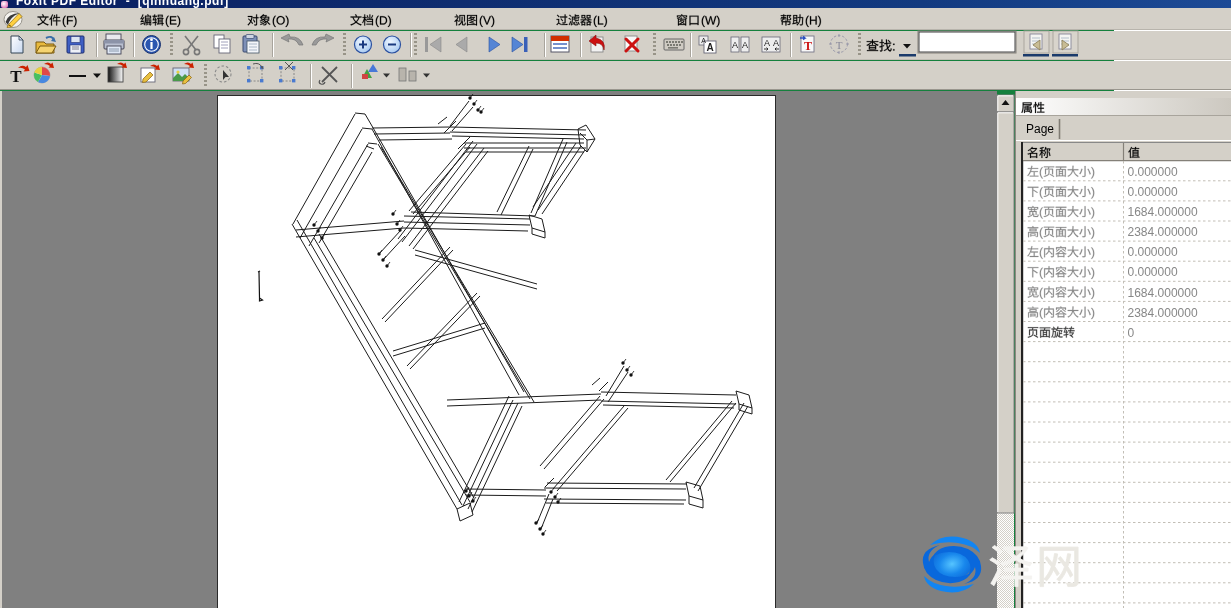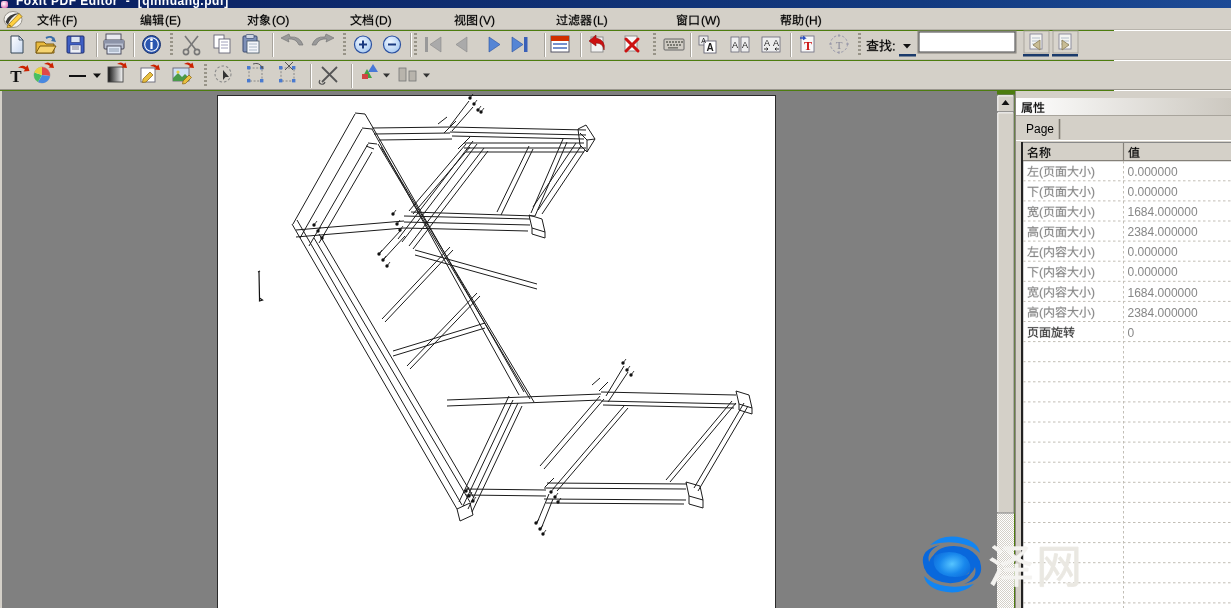--- a/index.html
+++ b/index.html
@@ -1,15 +1,15 @@
 <!DOCTYPE html>
 <html><head><meta charset="utf-8"><style>
 *{margin:0;padding:0;box-sizing:border-box}
 html,body{width:1231px;height:608px;overflow:hidden;font-family:"Liberation Sans",sans-serif}
-#root{position:relative;width:1114px;height:608px;background:#4d7c0f}
+#root{position:relative;width:1114px;height:608px;background:#15803d}
 .abs{position:absolute}
 #title{left:0;top:0;width:1231px;height:8px;background:linear-gradient(90deg,#0a1f60,#123a80 75%,#1c4a96);overflow:hidden}
 #title span{position:absolute;left:16px;top:-6px;color:#fff;font-weight:bold;font-size:12px;letter-spacing:0.5px}
 #menubar{left:0;top:8px;width:1231px;height:22px;background:#d4d0c8;border-bottom:1px solid #b8b4ac}
 #tb1{left:0;top:31px;width:1231px;height:29px;background:#d4d0c8;border-bottom:1px solid #c0bcb4}
 #tb2{left:0;top:61px;width:1231px;height:29px;background:#d4d0c8;border-bottom:1px solid #9a968e}
 #canvas{left:0;top:91px;width:997px;height:517px;background:#808080;box-shadow:inset 2px 0 0 #d4d0c8}
 #page{position:absolute;left:217px;top:4px;width:559px;height:513px;background:#fff;border:1px solid #2a2a2a;border-bottom:none}
 #panel{left:1016px;top:91px;width:215px;height:517px;background:#d4d0c8}
 .vsep{position:absolute;top:33px;width:1px;height:24px;background:#a8a49c;box-shadow:1px 0 0 #fff}

